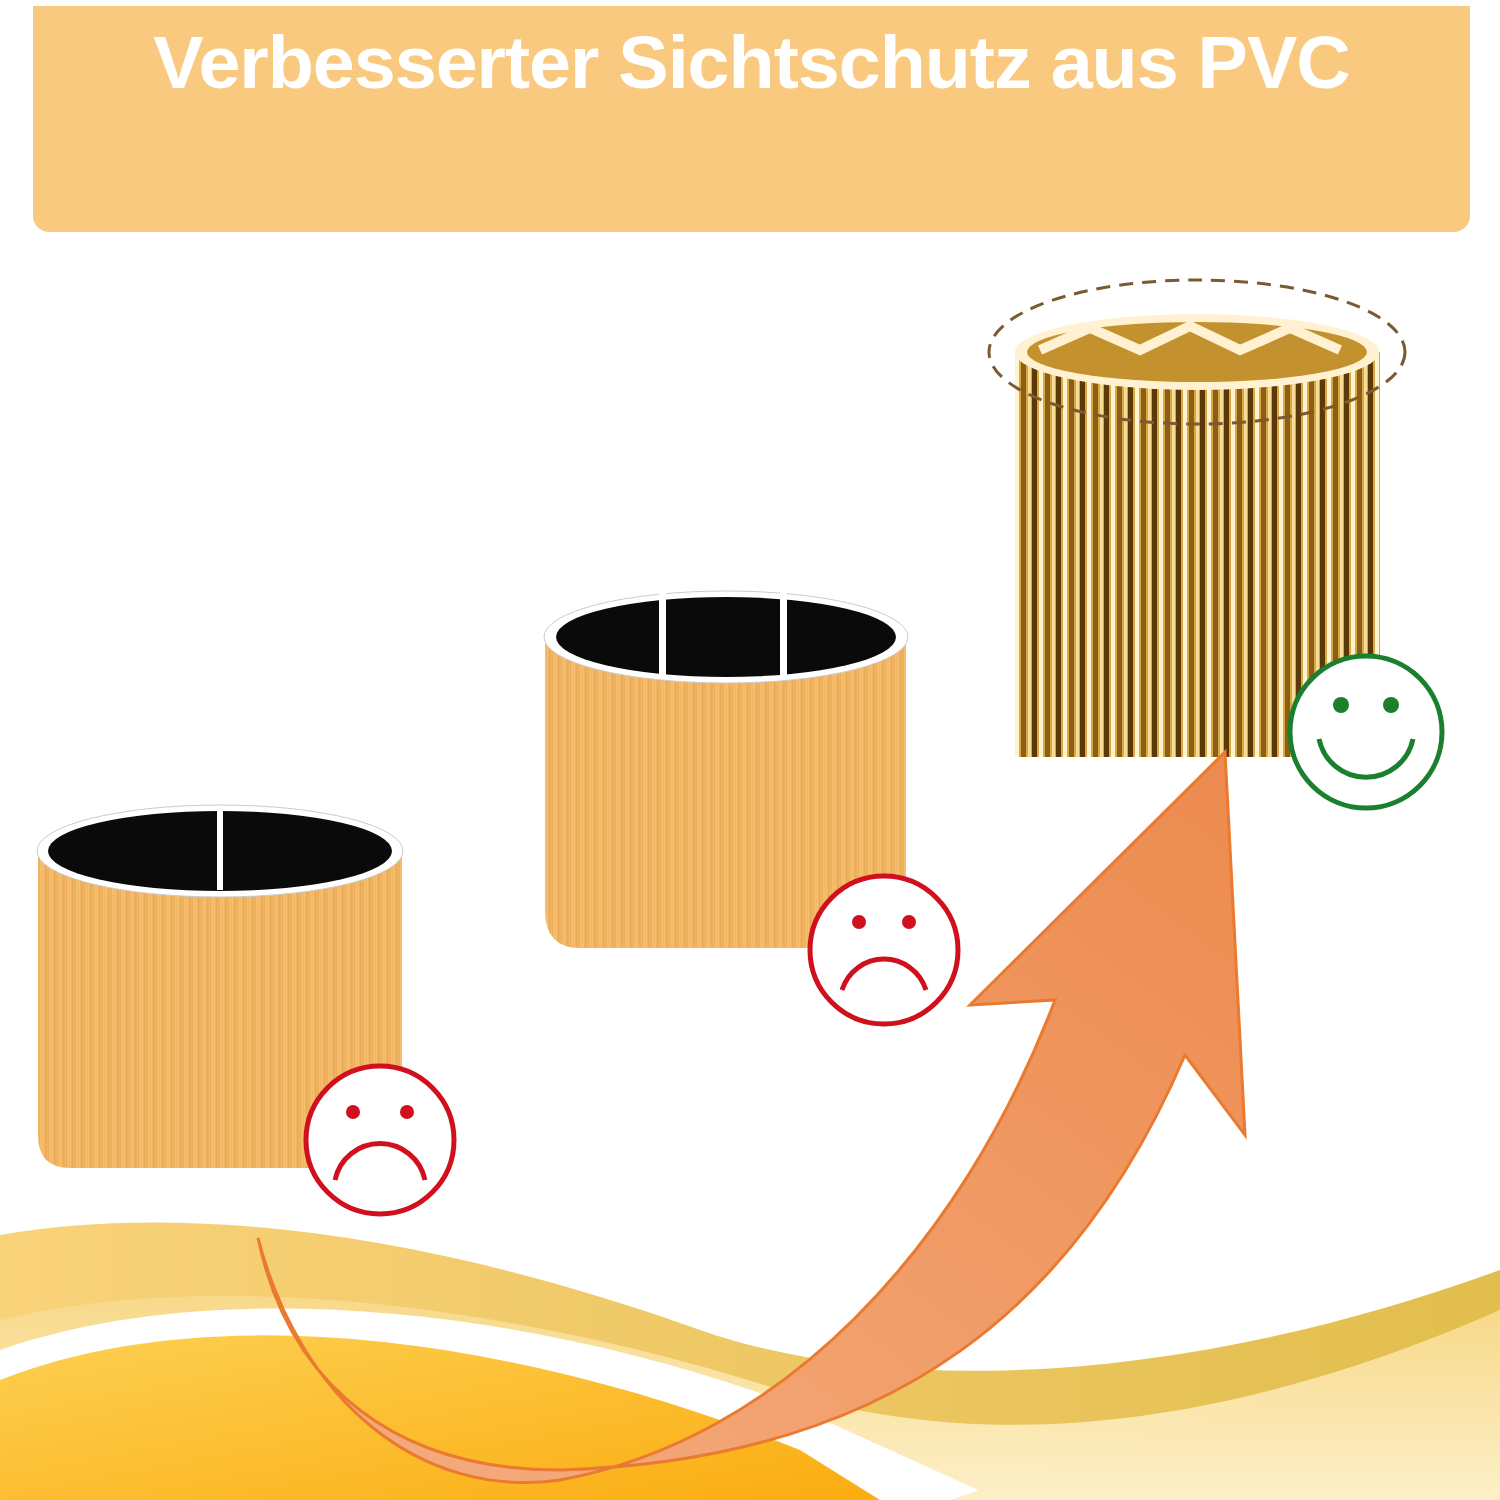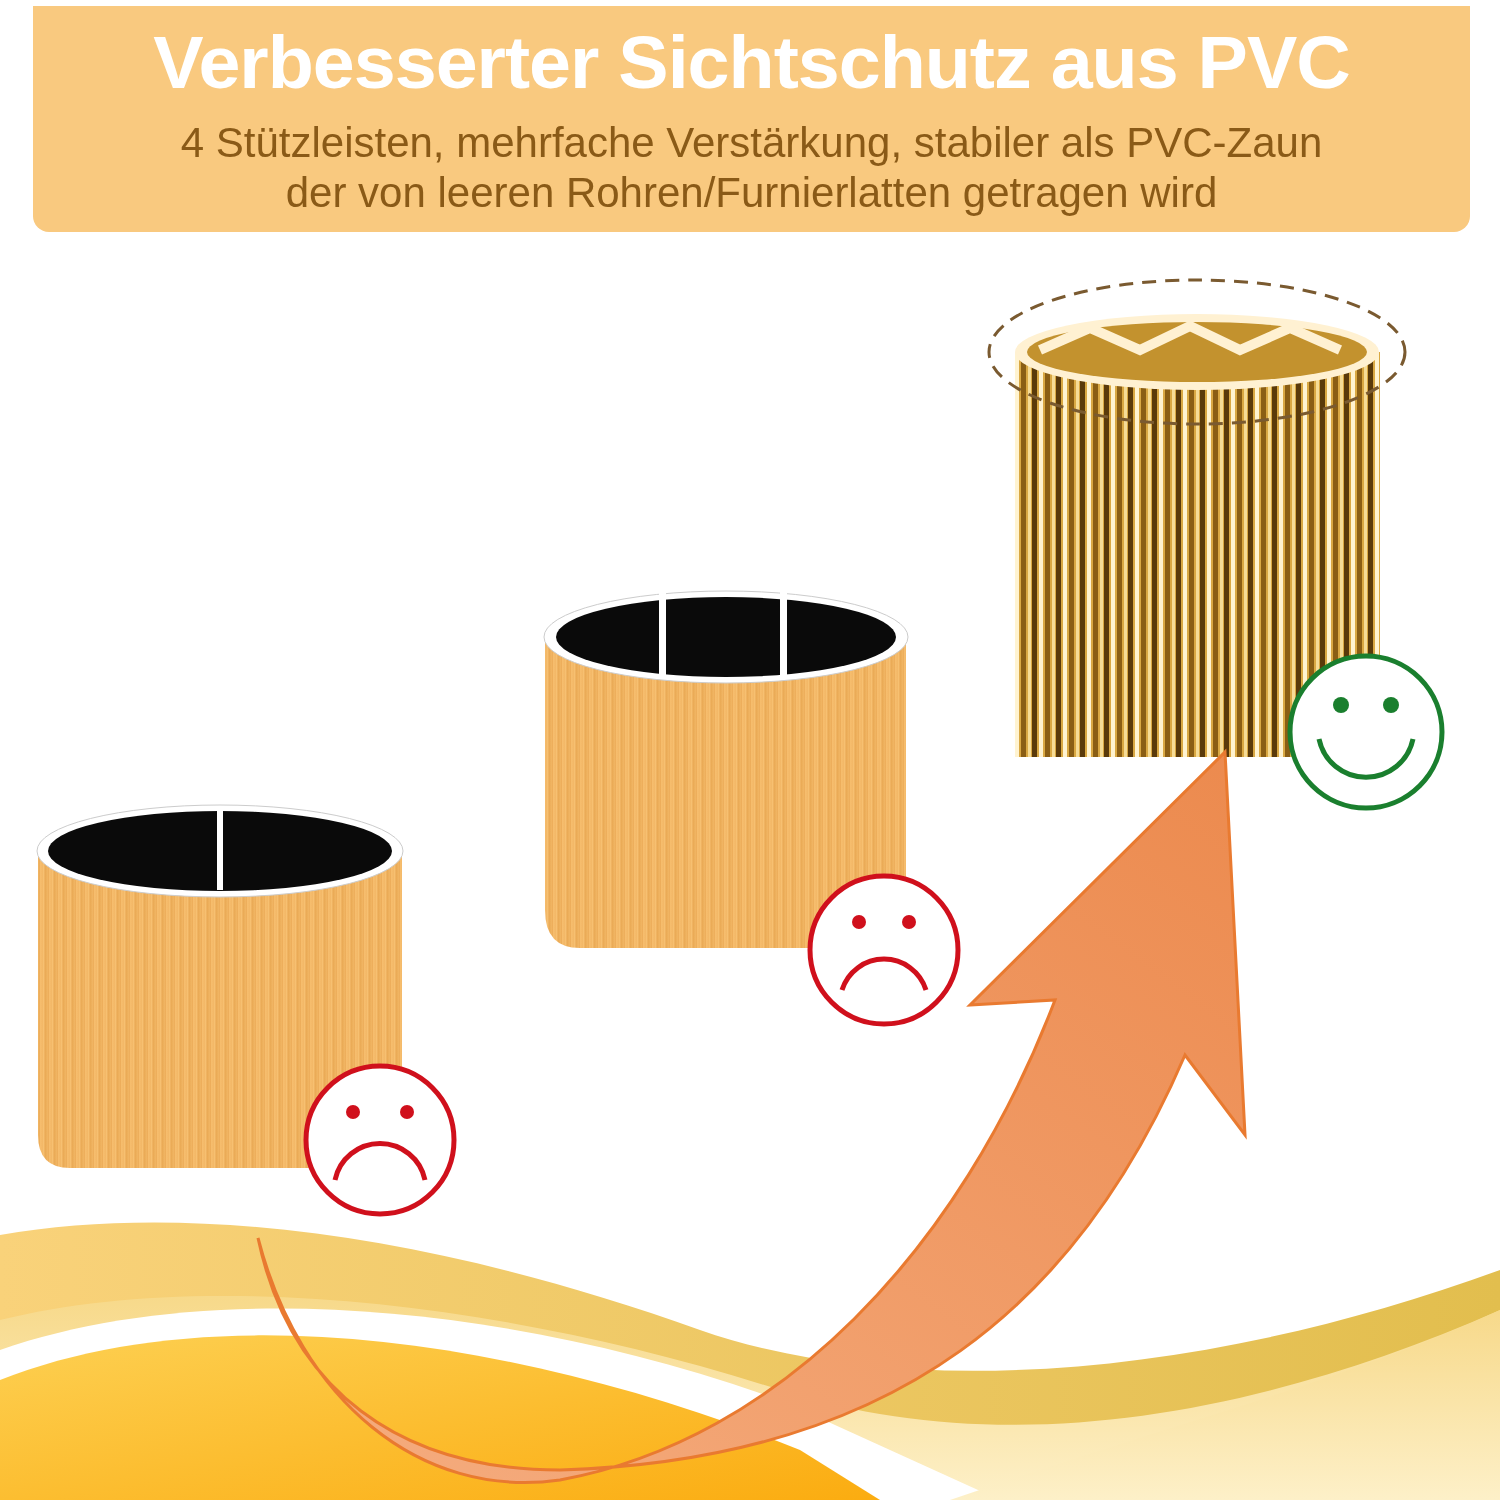--- a/index.html
+++ b/index.html
@@ -8,22 +8,20 @@
     .title { position:absolute; left:0; right:0; top:14px; font-size:74px; font-weight:bold; color:#ffffff; letter-spacing:-1px; transform:scaleX(1.02); }
     .sub1 { position:absolute; left:0; right:0; top:113px; font-size:42px; color:#8a5a17; }
     .sub2 { position:absolute; left:0; right:0; top:163px; font-size:42px; color:#8a5a17; }
     svg.scene { position:absolute; left:0; top:0; }
   </style>
 </head>
 <body>
 
 <div class="header">
   <div class="title">Verbesserter Sichtschutz aus PVC</div>
-  <div class="sub1">4 Stützleisten, mehrfache Verstärkung, stabiler als PVC-Zaun</div>
-  <div class="sub2">der von leeren Rohren/Furnierlatten getragen wird</div>
 </div>
 
 <svg class="scene" width="1500" height="1500" viewBox="0 0 1500 1500">
   <defs>
     <linearGradient id="woodGrad" x1="0" x2="1" y1="0" y2="0">
       <stop offset="0" stop-color="#e9a954"></stop>
       <stop offset="0.5" stop-color="#f6bd6d"></stop>
       <stop offset="1" stop-color="#efb261"></stop>
     </linearGradient>
     <pattern id="woodGrain" width="9" height="10" patternUnits="userSpaceOnUse">

